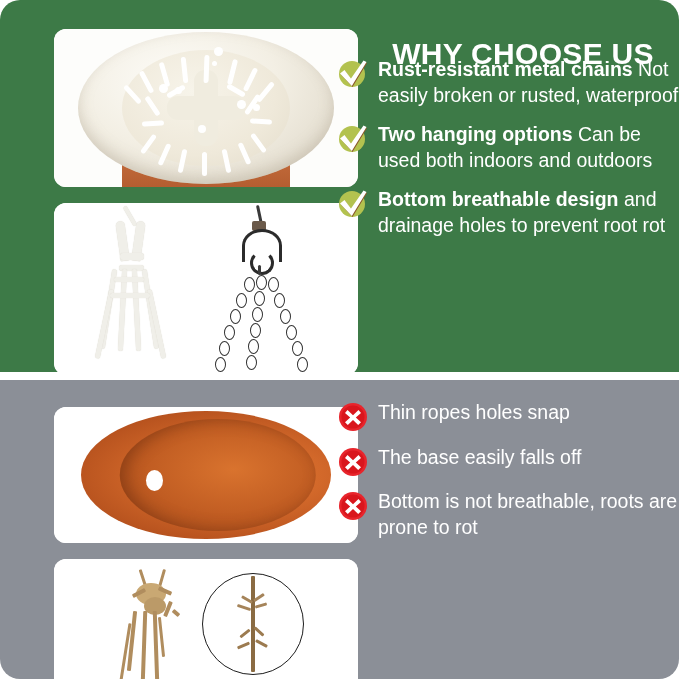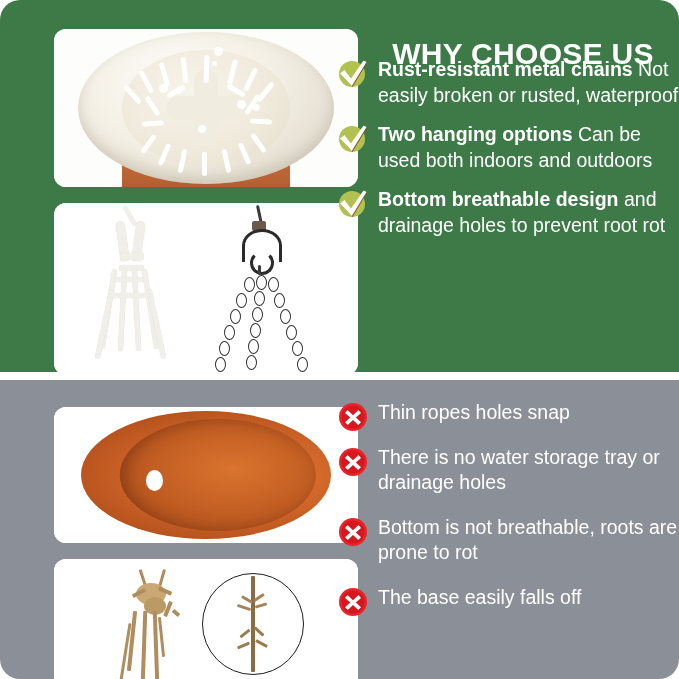--- a/index.html
+++ b/index.html
@@ -300,49 +300,39 @@
           <span class="bullet-icon">
             <svg class="x-ic" viewBox="0 0 30 30">
               <circle cx="15" cy="15" r="14" fill="#e8252c"></circle>
               <circle cx="15" cy="15" r="11.5" fill="#d9161d"></circle>
               <path d="M9.5 8 L15 13.2 L20.5 8 L23 11 L17.8 15.5 L23 20.2 L20.2 23 L15 18 L9.8 23 L7 20.2 L12.2 15.5 L7 11 Z" fill="#ffffff"></path>
             </svg>
           </span>
           <span class="btext">Thin ropes holes snap</span>
         </li>
 
+
         <li class="bullet">
           <span class="bullet-icon">
             <svg class="x-ic" viewBox="0 0 30 30">
               <circle cx="15" cy="15" r="14" fill="#e8252c"></circle>
               <circle cx="15" cy="15" r="11.5" fill="#d9161d"></circle>
               <path d="M9.5 8 L15 13.2 L20.5 8 L23 11 L17.8 15.5 L23 20.2 L20.2 23 L15 18 L9.8 23 L7 20.2 L12.2 15.5 L7 11 Z" fill="#ffffff"></path>
             </svg>
           </span>
-          <span class="btext">There is no water storage tray or drainage holes</span>
+          <span class="btext">The base easily falls off</span>
         </li>
 
         <li class="bullet">
           <span class="bullet-icon">
             <svg class="x-ic" viewBox="0 0 30 30">
               <circle cx="15" cy="15" r="14" fill="#e8252c"></circle>
               <circle cx="15" cy="15" r="11.5" fill="#d9161d"></circle>
               <path d="M9.5 8 L15 13.2 L20.5 8 L23 11 L17.8 15.5 L23 20.2 L20.2 23 L15 18 L9.8 23 L7 20.2 L12.2 15.5 L7 11 Z" fill="#ffffff"></path>
             </svg>
           </span>
           <span class="btext">Bottom is not breathable, roots are prone to rot</span>
         </li>
-
-        <li class="bullet">
-          <span class="bullet-icon">
-            <svg class="x-ic" viewBox="0 0 30 30">
-              <circle cx="15" cy="15" r="14" fill="#e8252c"></circle>
-              <circle cx="15" cy="15" r="11.5" fill="#d9161d"></circle>
-              <path d="M9.5 8 L15 13.2 L20.5 8 L23 11 L17.8 15.5 L23 20.2 L20.2 23 L15 18 L9.8 23 L7 20.2 L12.2 15.5 L7 11 Z" fill="#ffffff"></path>
-            </svg>
-          </span>
-          <span class="btext">The base easily falls off</span>
-        </li>
       </ul>
     </div>
   </section>
 
 </div>
 
 </body></html>

